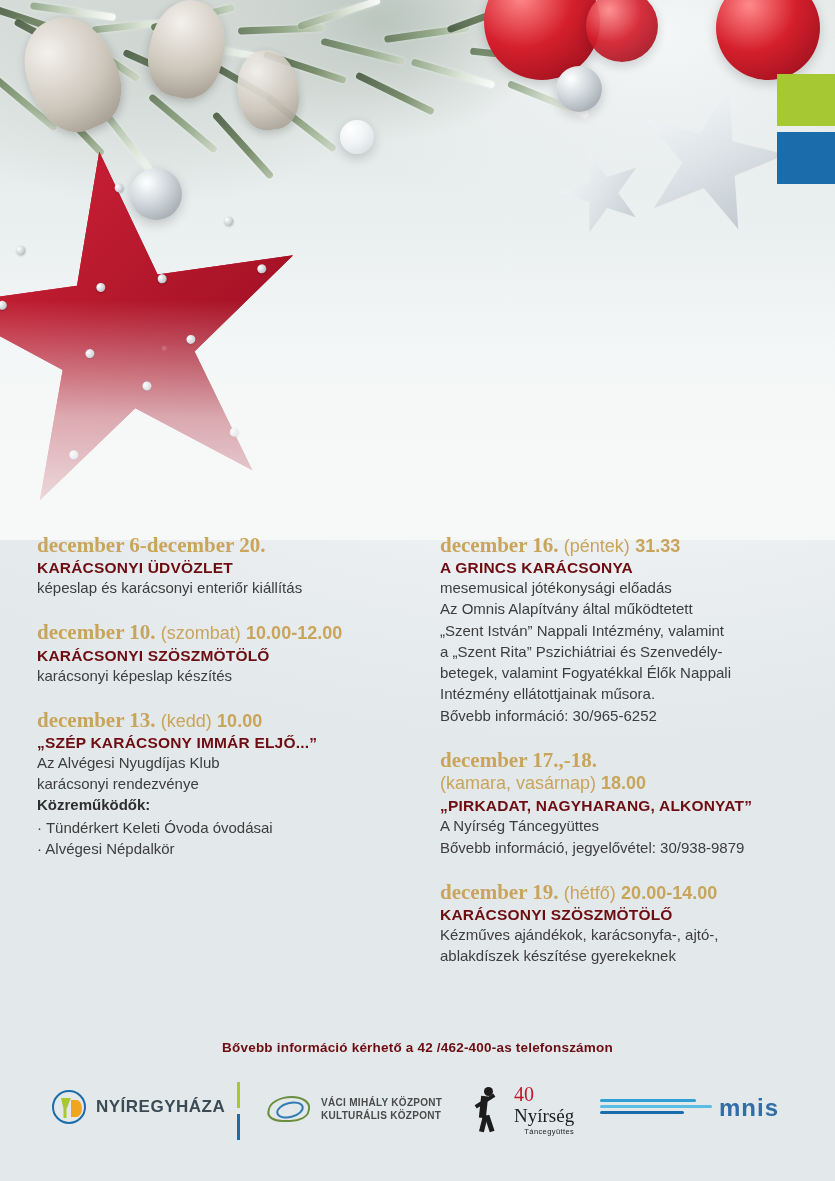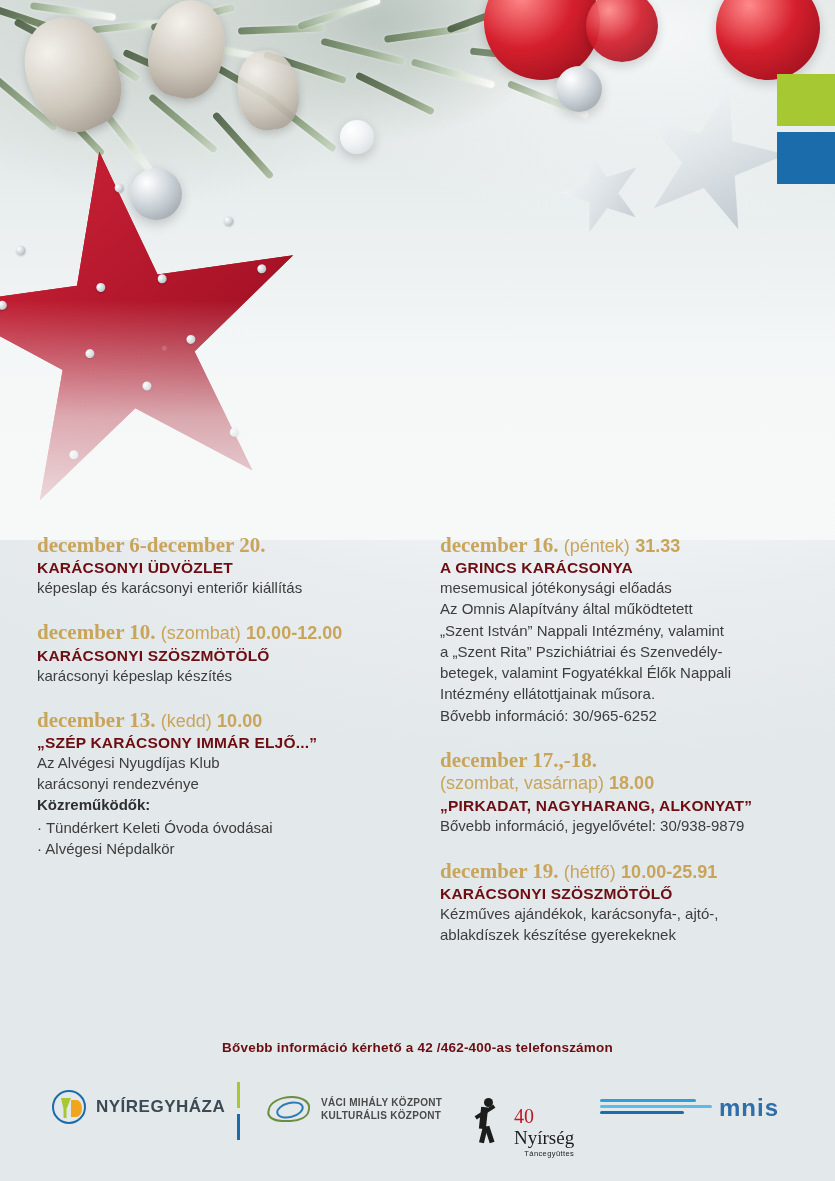--- a/index.html
+++ b/index.html
@@ -188,21 +188,21 @@
   }
   .vmk-text{margin-left:9px;font-size:10px;font-weight:bold;color:#4a4a4a;line-height:1.35;letter-spacing:.3px;}
   .logo-nyirseg{left:472px;top:6px;}
   .nyirseg-fig{width:40px;height:46px;position:relative;}
   .nyirseg-fig .head{position:absolute;left:12px;top:0;width:9px;height:9px;border-radius:50%;background:#1c1c1c;}
   .nyirseg-fig .body{position:absolute;left:8px;top:9px;width:7px;height:22px;background:#1c1c1c;transform:rotate(6deg);}
   .nyirseg-fig .arm{position:absolute;left:2px;top:12px;width:22px;height:4px;background:#1c1c1c;transform:rotate(-32deg);}
   .nyirseg-fig .leg{position:absolute;left:9px;top:28px;width:5px;height:17px;background:#1c1c1c;transform:rotate(14deg);}
   .nyirseg-fig .leg2{position:absolute;left:15px;top:28px;width:5px;height:17px;background:#1c1c1c;transform:rotate(-18deg);}
   .nyirseg-text{margin-left:2px;position:relative;}
-  .nyirseg-text .swirl{font-family:"Liberation Serif",serif;font-size:20px;color:#c0172a;line-height:1;margin-top:22px;}
+  .nyirseg-text .swirl{font-family:"Liberation Serif",serif;font-size:20px;color:#c0172a;line-height:1;}
   .nyirseg-text .name{font-family:"Liberation Serif",serif;font-size:19px;color:#1c1c1c;line-height:1;margin-top:2px;}
   .nyirseg-text .sub{font-size:7.5px;color:#1c1c1c;letter-spacing:.4px;margin-top:2px;text-align:right;}
   .logo-omnis{left:600px;top:18px;}
   .omnis-wave{
     width:115px;height:22px;position:relative;
   }
   .omnis-wave .w{
     position:absolute;left:0;height:3px;background:#2f9fd6;border-radius:3px;
   }
   .omnis-text{margin-left:4px;font-size:24px;color:#2f6ea8;font-weight:bold;letter-spacing:1px;line-height:1;}
@@ -332,32 +332,33 @@
         <div class="line">„Szent István” Nappali Intézmény, valamint</div>
         <div class="line">a „Szent Rita” Pszichiátriai és Szenvedély-</div>
         <div class="line">betegek, valamint Fogyatékkal Élők Nappali</div>
         <div class="line">Intézmény ellátottjainak műsora.</div>
         <div class="line">Bővebb információ: 30/965-6252</div>
       </div>
 
       <div class="entry">
         <div class="date">december 17.,-18.</div>
         <div class="date2">
-          <span>(szombat, vasárnap)</span>
+          <span>(kamara, vasárnap)</span>
           <span class="time">18.00</span>
         </div>
         <div class="headline">„PIRKADAT, NAGYHARANG, ALKONYAT”</div>
+        <div class="line">A Nyírség Táncegyüttes</div>
         <div class="line">Bővebb információ, jegyelővétel: 30/938-9879</div>
       </div>
 
       <div class="entry">
         <div class="date">
           <span>december 19.</span>
           <span class="day">(hétfő)</span>
-          <span class="time">10.00-25.91</span>
+          <span class="time">20.00-14.00</span>
         </div>
         <div class="headline">KARÁCSONYI SZÖSZMÖTÖLŐ</div>
         <div class="line">Kézműves ajándékok, karácsonyfa-, ajtó-,</div>
         <div class="line">ablakdíszek készítése gyerekeknek</div>
       </div>
 
     </div>
   </div>
 
   <div class="info">Bővebb információ kérhető a 42 /462-400-as telefonszámon</div>

